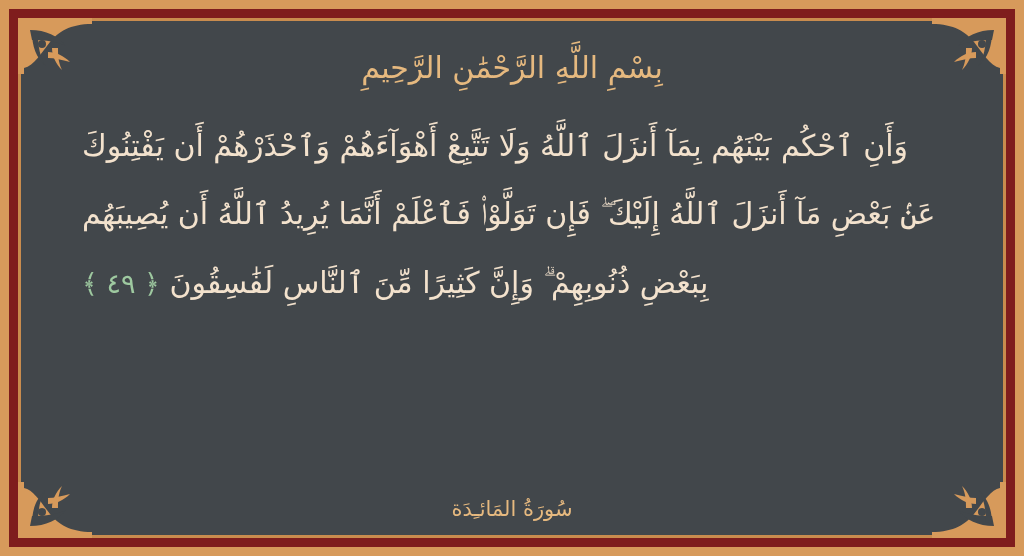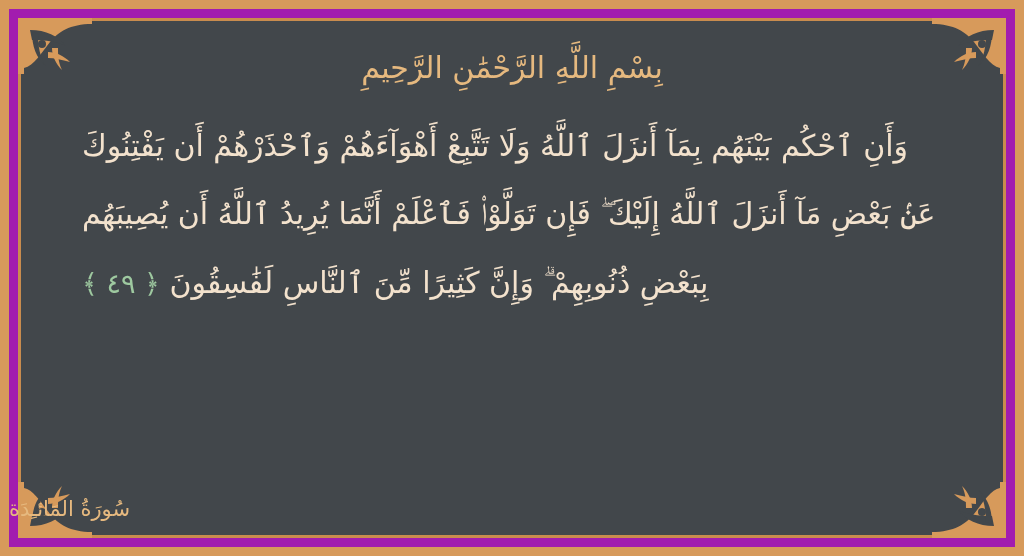--- a/index.html
+++ b/index.html
@@ -12,21 +12,21 @@
     overflow: hidden;
     background: #3c4043;
     font-family: "DejaVu Sans", sans-serif;
   }
 
   .frame {
     position: relative;
     width: 1024px;
     height: 556px;
     box-sizing: border-box;
-    background: #a21caf;
+    background: #7f1d1d;
     border: 9px solid #d79a5b;
     overflow: hidden;
   }
 
   .inner-border {
     position: absolute;
     left: 9px;
     top: 9px;
     right: 9px;
     bottom: 9px;
@@ -98,21 +98,21 @@
     color: #9ec9a0;
     font-size: 27px;
     white-space: nowrap;
   }
 
   .surah {
     color: #e6b97f;
     font-family: "DejaVu Sans", "Liberation Sans", sans-serif;
     font-size: 21px;
     direction: rtl;
-    text-align: left;
+    text-align: center;
     position: absolute;
     bottom: 26px;
     left: 0;
     right: 0;
   }
 </style>
 </head>
 <body>
 
 <div class="frame">

